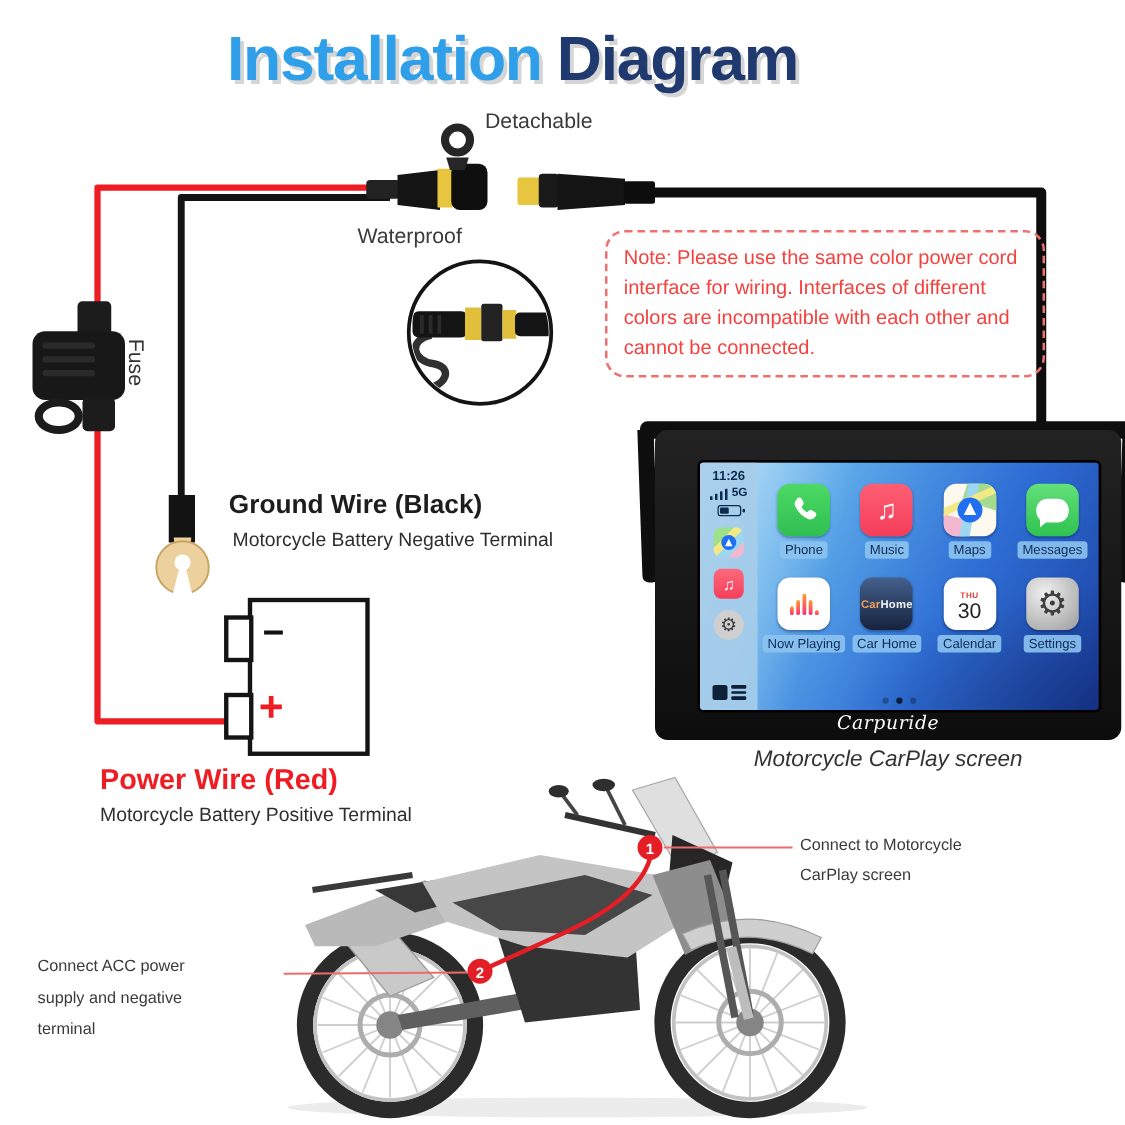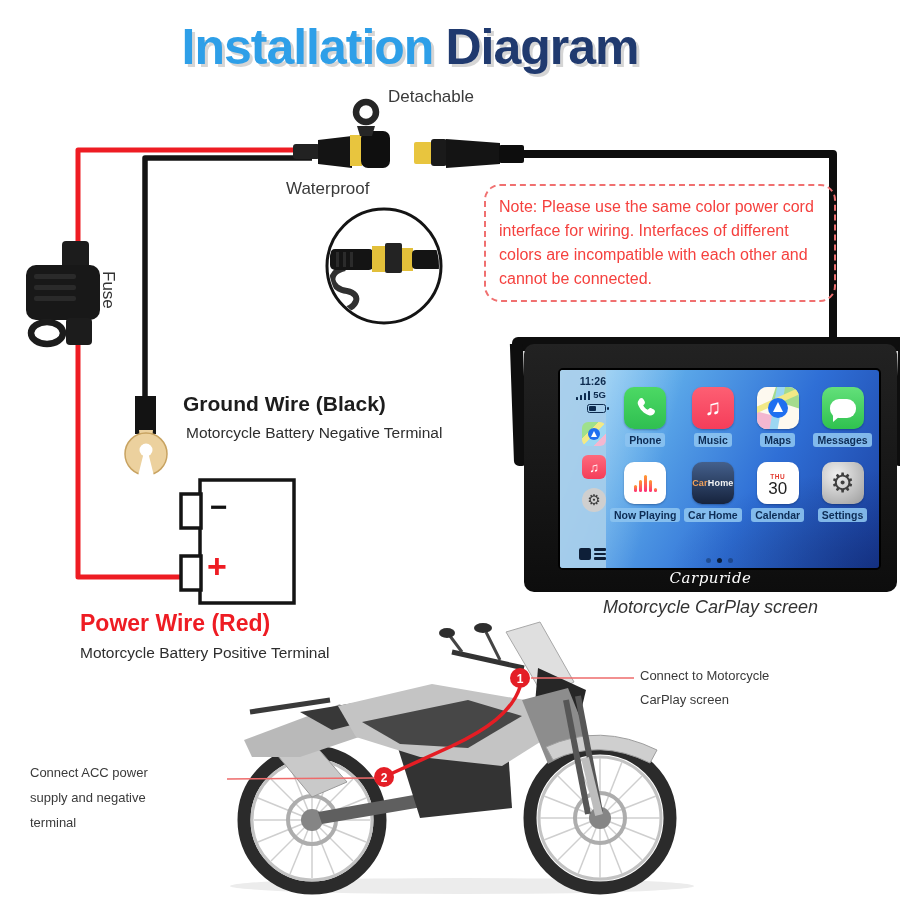--- a/index.html
+++ b/index.html
@@ -47,21 +47,21 @@
   .screen { position:absolute; left:34px; top:24px; width:323px; height:202px; border-radius:5px;
             border:2px solid #000; overflow:hidden;
             background:linear-gradient(118deg,#8fd0f4 0%, #5CA9E9 28%, #2F6FD6 62%, #1B3FA0 100%); }
   .screen::before { content:""; position:absolute; inset:0;
             background:linear-gradient(105deg, rgba(255,255,255,.45) 0%, rgba(255,255,255,0) 34%),
                        radial-gradient(120% 90% at 100% 100%, rgba(6,20,70,.35), rgba(0,0,0,0) 55%); }
   .brand { position:absolute; left:0; bottom:5px; width:100%; text-align:center;
            color:#fff; font-family:"DejaVu Serif", serif; font-style:italic; font-size:15px; letter-spacing:.5px; }
 
   .sidebar { position:absolute; left:0; top:0; width:46px; height:100%;
-             background:rgba(166,205,234,.9); display:flex; flex-direction:column; align-items:flex-end; }
+             background:rgba(166,205,234,.9); display:flex; flex-direction:column; align-items:center; }
   .sb-time { margin-top:5px; font-size:10.5px; font-weight:700; color:#0c2a4e; }
   .sb-sig { display:flex; align-items:flex-end; gap:3px; margin-top:2px; }
   .sig-bars { display:flex; align-items:flex-end; gap:1.5px; }
   .sig-bars i { display:block; width:2.5px; background:#0c2a4e; border-radius:.5px; }
   .sb-5g { font-size:9.5px; font-weight:700; color:#0c2a4e; }
   .sb-batt { margin-top:4px; width:19px; height:9px; border:1.5px solid #0c2a4e; border-radius:2.5px; position:relative; }
   .sb-batt::before { content:""; position:absolute; left:1px; top:1px; bottom:1px; width:7px; background:#0c2a4e; border-radius:1px; }
   .sb-batt::after { content:""; position:absolute; right:-4px; top:2px; width:2px; height:3px; background:#0c2a4e; border-radius:1px; }
   .mini { width:24px; height:24px; border-radius:6px; margin-top:9px; position:relative; overflow:hidden;
           display:flex; align-items:center; justify-content:center; }
@@ -75,21 +75,21 @@
   .sb-dash .sq { width:12px; height:12px; background:#0e1f38; border-radius:2px; }
   .sb-dash .lines { display:flex; flex-direction:column; gap:2px; }
   .sb-dash .lines i { display:block; width:12px; height:2.6px; background:#0e1f38; border-radius:1px; }
 
   .grid { position:absolute; left:46px; top:0; right:0; bottom:0; display:grid;
           grid-template-columns:repeat(4,1fr); align-content:start; padding:17px 4px 0; row-gap:15px; }
   .tile { display:flex; flex-direction:column; align-items:center; }
   .app-ic { width:42px; height:42px; border-radius:10px; display:flex; align-items:center; justify-content:center;
             position:relative; overflow:hidden; box-shadow:0 1px 2px rgba(0,20,60,.35); }
   .app-lbl { margin-top:4px; font-size:10.5px; color:#0d2c55; background:rgba(140,195,240,.9);
-             border-radius:3px; padding:0 4px; white-space:nowrap; line-height:14px;font-weight:bold; }
+             border-radius:3px; padding:0 4px; white-space:nowrap; line-height:14px; }
   .ic-phone { background:linear-gradient(#4cd964,#2fbf51); }
   .ic-music { background:linear-gradient(#fd5f73,#f53d5a); color:#fff; font-size:22px; }
   .ic-maps { background:#fdf9ef; }
   .ic-maps .m-green { position:absolute; right:-6px; top:-8px; width:30px; height:26px; background:#a5db8e; transform:rotate(18deg); }
   .ic-maps .m-pink { position:absolute; left:-8px; bottom:-6px; width:26px; height:22px; background:#f4b7d0; transform:rotate(14deg); }
   .ic-maps .m-road { position:absolute; left:16px; top:-2px; width:8px; height:50px; background:#9cd7f2; transform:rotate(10deg); }
   .ic-maps .m-yellow { position:absolute; left:-4px; top:10px; width:52px; height:6px; background:#f2e986; transform:rotate(-24deg); }
   .ic-maps .nav { position:relative; width:20px; height:20px; border-radius:50%; background:#1f6ff0;
                   display:flex; align-items:center; justify-content:center; }
   .ic-maps .nav i { width:0; height:0; border-left:5px solid transparent; border-right:5px solid transparent; border-bottom:10px solid #fff; display:block; transform:translateY(-1px); }

